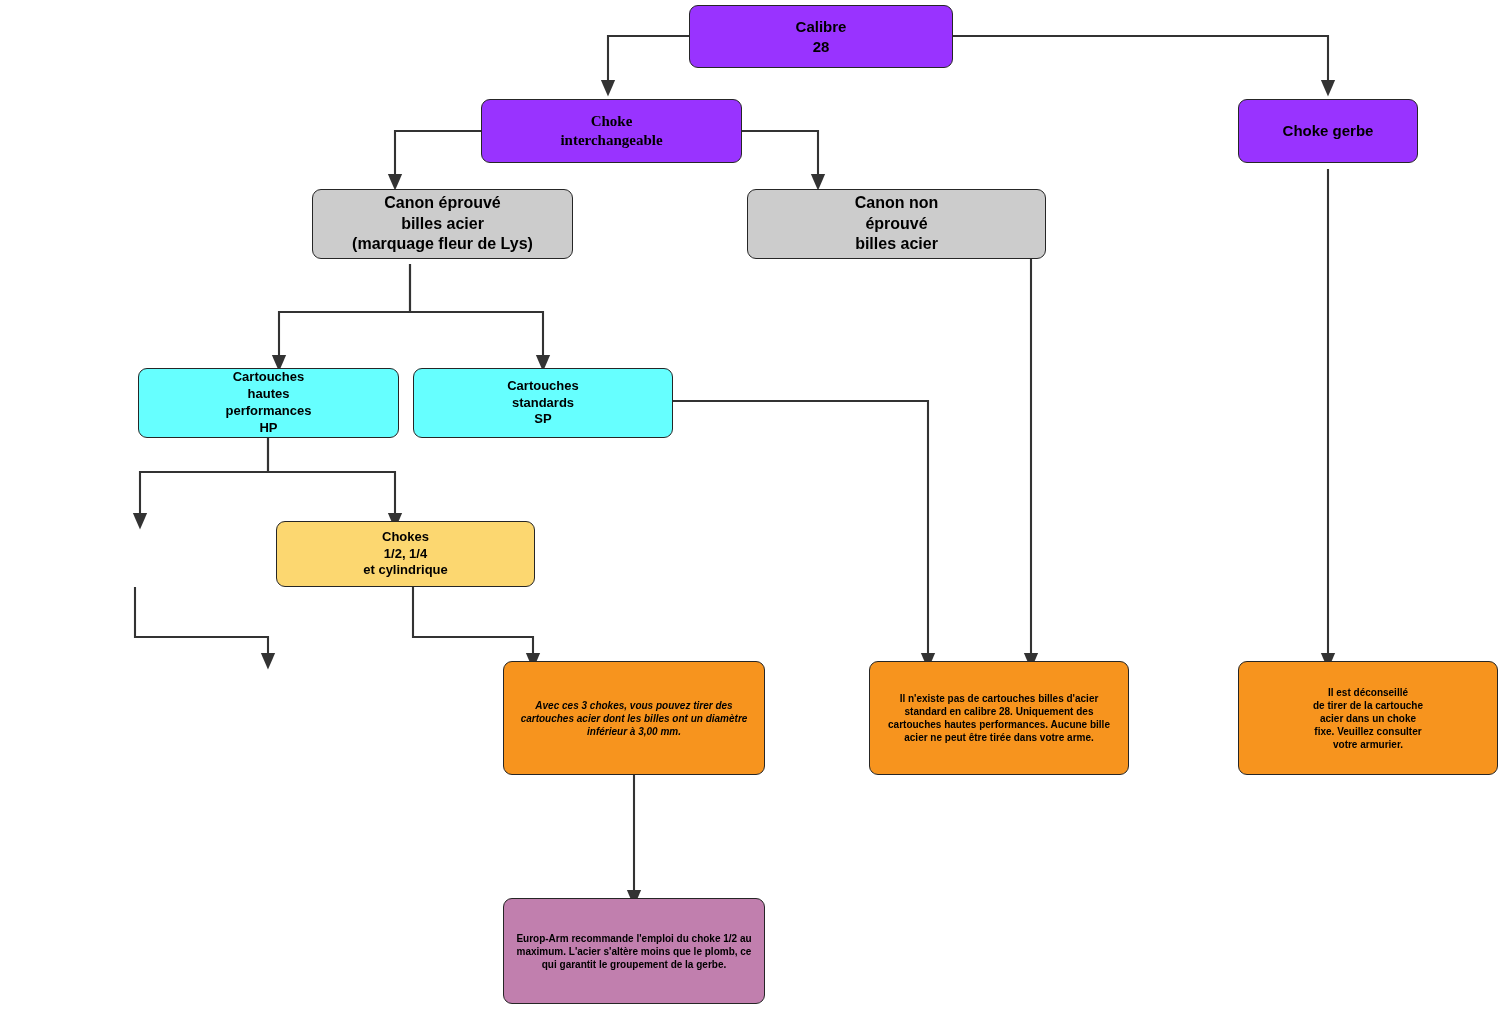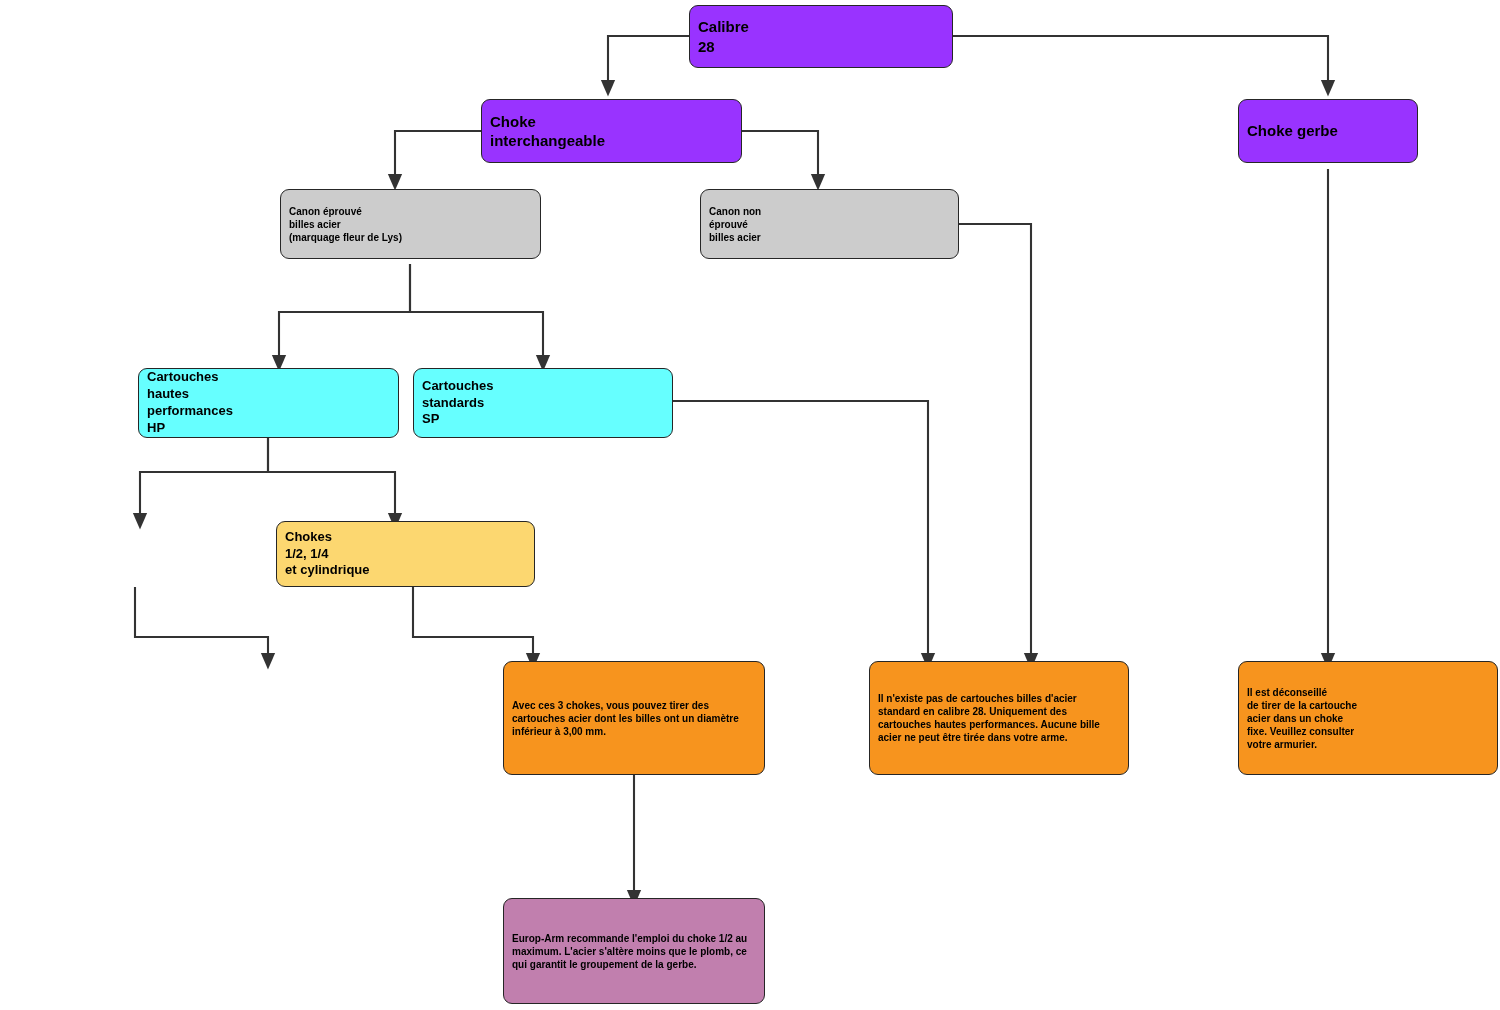--- a/index.html
+++ b/index.html
@@ -21,40 +21,40 @@
     pointer-events:none;
   }
   .node{
     position:absolute;
     box-sizing:border-box;
     border:1.6px solid #262626;
     border-radius:9px;
     display:flex;
     align-items:center;
     justify-content:center;
-    text-align:left;
+    text-align:center;
     font-weight:bold;
     color:#000000;
     line-height:1.30;
     padding:20px 8px;
     z-index:2;
   }
   .node .lbl{
     display:block;
     width:100%;
     white-space:pre-line;
   }
   .n-purple{ background:#9933ff; }
   .n-grey  { background:#cccccc; }
   .n-cyan  { background:#66ffff; }
   .n-yellow{ background:#fcd770; }
   .n-orange{ background:#f7941e; }
   .n-mauve { background:#c17fae; }
   .fs15{ font-size:15px; }
-  .fs14{ font-size:10px; }
+  .fs14{ font-size:16px;margin-left:32px; }
   .fs13{ font-size:13px; }
   .fs12p5{ font-size:10px; }
 </style>
 </head>
 <body>
 
 <div id="stage">
 
   <svg id="edges" viewBox="0 0 1500 1010" width="1500" height="1010" xmlns="http://www.w3.org/2000/svg">
     <defs>
@@ -92,36 +92,36 @@
 
       <path d="M634,775 L634,898"></path>
     </g>
   </svg>
 
   <div class="node n-purple fs15" style="left:689px; top:5px; width:264px; height:63px;">
     <span class="lbl">Calibre
 28</span>
   </div>
 
-  <div class="node n-purple fs15" style="left:481px; top:99px; width:261px; height:64px;">
+  <div class="node n-purple fs15" style="left:481px; top:99px; width:261px; height:64px;font-family:Liberation Serif, serif;">
     <span class="lbl">Choke
 interchangeable</span>
   </div>
 
   <div class="node n-purple fs15" style="left:1238px; top:99px; width:180px; height:64px;">
     <span class="lbl">Choke gerbe</span>
   </div>
 
   <div class="node n-grey fs14" style="left:280px; top:189px; width:261px; height:70px;">
     <span class="lbl">Canon éprouvé
 billes acier
 (marquage fleur de Lys)</span>
   </div>
 
-  <div class="node n-grey fs14" style="left:700px; top:189px; width:259px; height:70px;">
+  <div class="node n-grey fs14" style="left:715px; top:189px; width:299px; height:70px;">
     <span class="lbl">Canon non
 éprouvé
 billes acier</span>
   </div>
 
   <div class="node n-cyan fs13" style="left:138px; top:368px; width:261px; height:70px;">
     <span class="lbl">Cartouches
 hautes
 performances
 HP</span>
@@ -134,21 +134,21 @@
   </div>
 
 
   <div class="node n-yellow fs13" style="left:276px; top:521px; width:259px; height:66px;">
     <span class="lbl">Chokes
 1/2, 1/4
 et cylindrique</span>
   </div>
 
 
-  <div class="node n-orange fs12p5" style="left:503px; top:661px; width:262px; height:114px;">
+  <div class="node n-orange fs12p5" style="left:503px; top:661px; width:262px; height:114px;font-style:italic;">
     <span class="lbl">Avec ces 3 chokes, vous pouvez tirer des cartouches acier dont les billes ont un diamètre inférieur à 3,00 mm.</span>
   </div>
 
   <div class="node n-orange fs12p5" style="left:869px; top:661px; width:260px; height:114px;">
     <span class="lbl">Il n'existe pas de cartouches billes d'acier standard en calibre 28. Uniquement des cartouches hautes performances. Aucune bille acier ne peut être tirée dans votre arme.</span>
   </div>
 
   <div class="node n-orange fs12p5" style="left:1238px; top:661px; width:260px; height:114px;">
     <span class="lbl">Il est déconseillé
 de tirer de la cartouche

